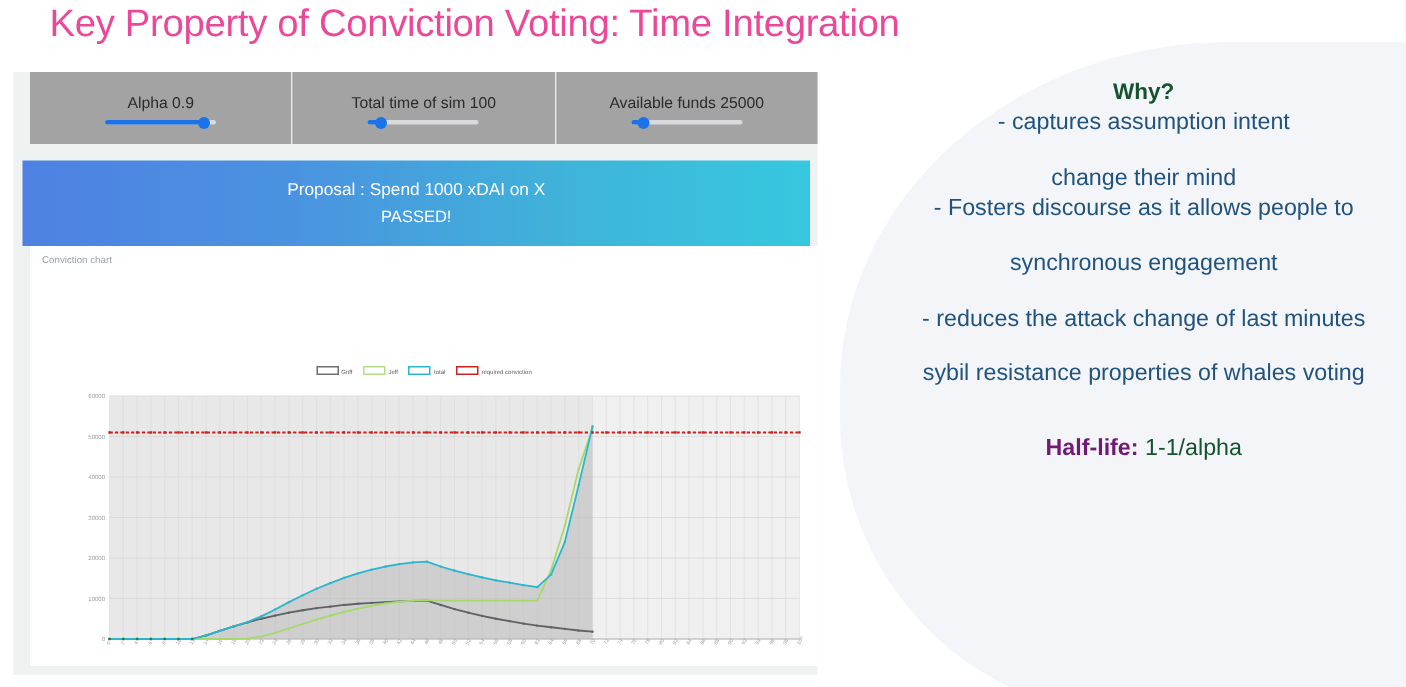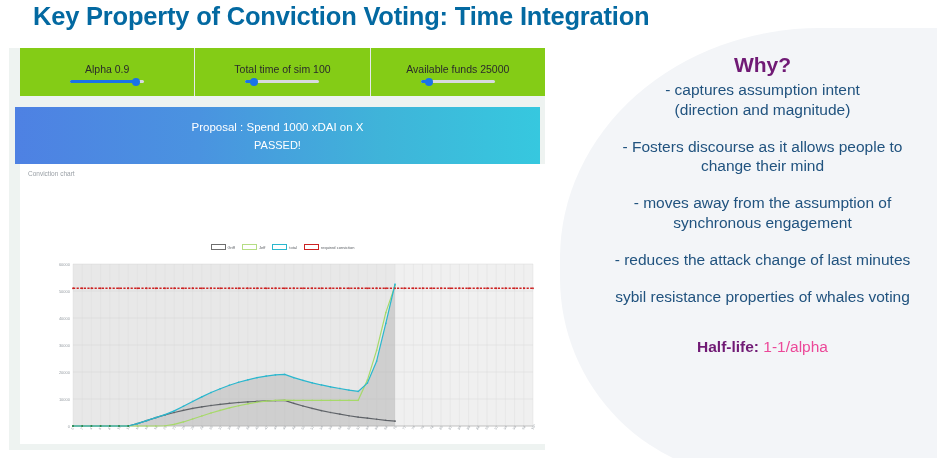--- a/index.html
+++ b/index.html
@@ -19,42 +19,42 @@
     background:#f3f5f8;
     border-top-left-radius: 260px 230px;
     border-bottom-left-radius: 200px 200px;
     z-index:0;
   }
 
   
   #title {
     position:absolute; left:33px; top:2px;
     width:700px; height:34px;
-    font-size:25.5px; font-weight:bold;
-    color:#0369a1; letter-spacing:-0.2px;
+    font-size:25.5px; font-weight:normal;
+    color:#ec4899; letter-spacing:-0.2px;
     white-space:nowrap;
     z-index:3;
   }
 
   
   #app {
     position:absolute; left:9px; top:48px;
     width:536px; height:402px;
     background:#eef3f1;
     z-index:2;
   }
 
   
   #slider-bar {
     position:absolute; left:11px; top:0px;
     width:525px; height:48px;
     display:flex;
   }
   .slider-card {
-    flex:1; background:#84cc16;
+    flex:1; background:#a3a3a3;
     border-right:1px solid #e6e8ea;
     display:flex; flex-direction:column;
     align-items:center; justify-content:center;
     padding-top:2px;
   }
   .slider-card:last-child { border-right:none; }
   .slider-label {
     font-size:10.5px; color:#2b2b2b;
     margin-bottom:5px; white-space:nowrap;
   }
@@ -121,30 +121,30 @@
   #why-panel {
     position:absolute; left:588px; top:52px;
     width:349px; height:400px;
     z-index:3;
     text-align:center;
     color:#21537f;
     font-size:15.5px;
     line-height:1.28;
   }
   #why-heading {
-    font-weight:bold; color:#701a75;
-    font-size:21px; margin-bottom:1px;
+    font-weight:bold; color:#14532d;
+    font-size:15px; margin-bottom:1px;
   }
   .why-para { margin-top:17px; }
   .why-para.first { margin-top:0px; }
   #halflife-row {
     margin-top:30px; font-size:15.5px;
   }
   #halflife-label { font-weight:bold; color:#701a75; }
-  #halflife-value { color:#ec4899; }
+  #halflife-value { color:#14532d; }
 </style>
 </head>
 <body>
 
 <div id="blob"></div>
 
 <div id="title">Key Property of Conviction Voting: Time Integration</div>
 
 <div id="app">
 
@@ -494,28 +494,26 @@
           <rect x="76.39999999999999" y="165.2" width="1.6" height="1.6" fill="#2e7d32"></rect>
         </svg>
     </div>
   </div>
 </div>
 
 <div id="why-panel">
   <div id="why-heading">Why?</div>
   <div class="why-para first">
       <div>- captures assumption intent</div>
-      <div>(direction and magnitude)</div>
     </div>
   <div class="why-para">
+      <div>change their mind</div>
       <div>- Fosters discourse as it allows people to</div>
-      <div>change their mind</div>
     </div>
   <div class="why-para">
-      <div>- moves away from the assumption of</div>
       <div>synchronous engagement</div>
     </div>
   <div class="why-para">
       <div>- reduces the attack change of last minutes</div>
     </div>
   <div class="why-para">
       <div>sybil resistance properties of whales voting</div>
     </div>
   <div id="halflife-row">
     <span id="halflife-label">Half-life:</span>

